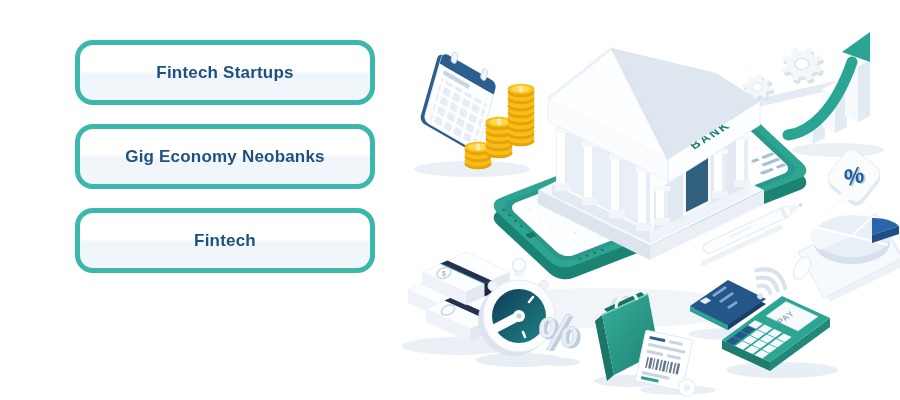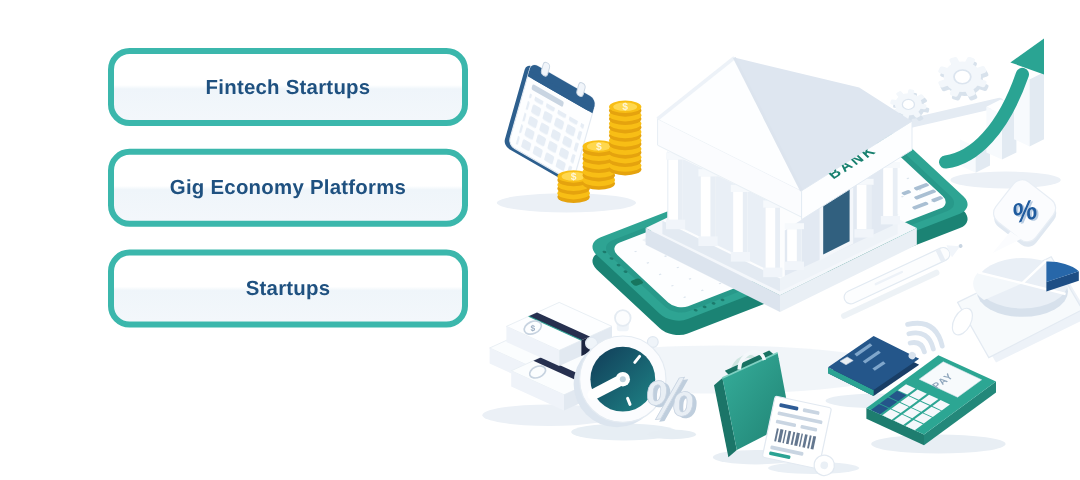--- a/index.html
+++ b/index.html
@@ -1,21 +1,21 @@
 <!DOCTYPE html>
 <html><head>
 <meta charset="utf-8">
 <style>
   html,body{margin:0;padding:0;background:#fff;}
   .stage{
     position:relative;width:900px;height:400px;background:#ffffff;
     font-family:"Liberation Sans",sans-serif;overflow:hidden;
   }
   .menu{
-    position:absolute;left:90px;top:40px;width:300px;
+    position:absolute;left:75px;top:40px;width:300px;
     display:flex;flex-direction:column;gap:19px;
   }
   .cat-btn{
     box-sizing:border-box;width:300px;height:65px;
     border:5px solid #3BB7AC;border-radius:18px;
     background:linear-gradient(180deg,#ffffff 0%,#ffffff 47%,#EFF5FA 53%,#F3F7FB 100%);
     display:flex;align-items:center;justify-content:center;
     cursor:pointer;
   }
   .cat-btn span{
@@ -26,24 +26,24 @@
 </head>
 <body>
 
 <div class="stage">
 
   <nav class="menu">
     <div class="cat-btn">
       <span>Fintech Startups</span>
     </div>
     <div class="cat-btn">
-      <span>Gig Economy Platforms</span>
+      <span>Gig Economy Neobanks</span>
     </div>
     <div class="cat-btn">
-      <span>Startups</span>
+      <span>Fintech</span>
     </div>
   </nav>
 
   <svg class="illo" width="505" height="400" viewBox="395 0 505 400">
     <defs>
       <linearGradient id="watchGrad" x1="0" y1="0" x2="1" y2="1">
         <stop offset="0" stop-color="#113C58"></stop>
           <stop offset="1" stop-color="#1E8486"></stop>
       </linearGradient>
       <linearGradient id="bagGrad" x1="0" y1="0" x2="1" y2="1">

